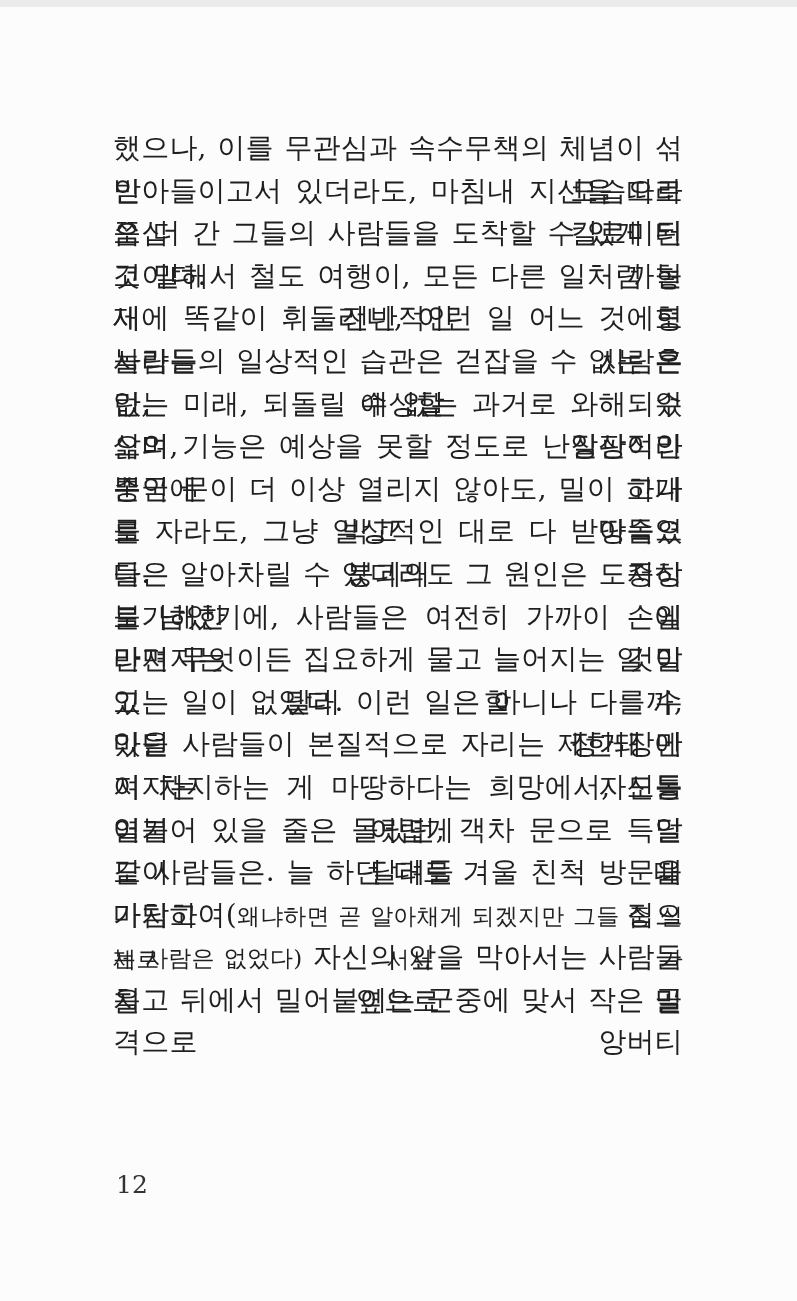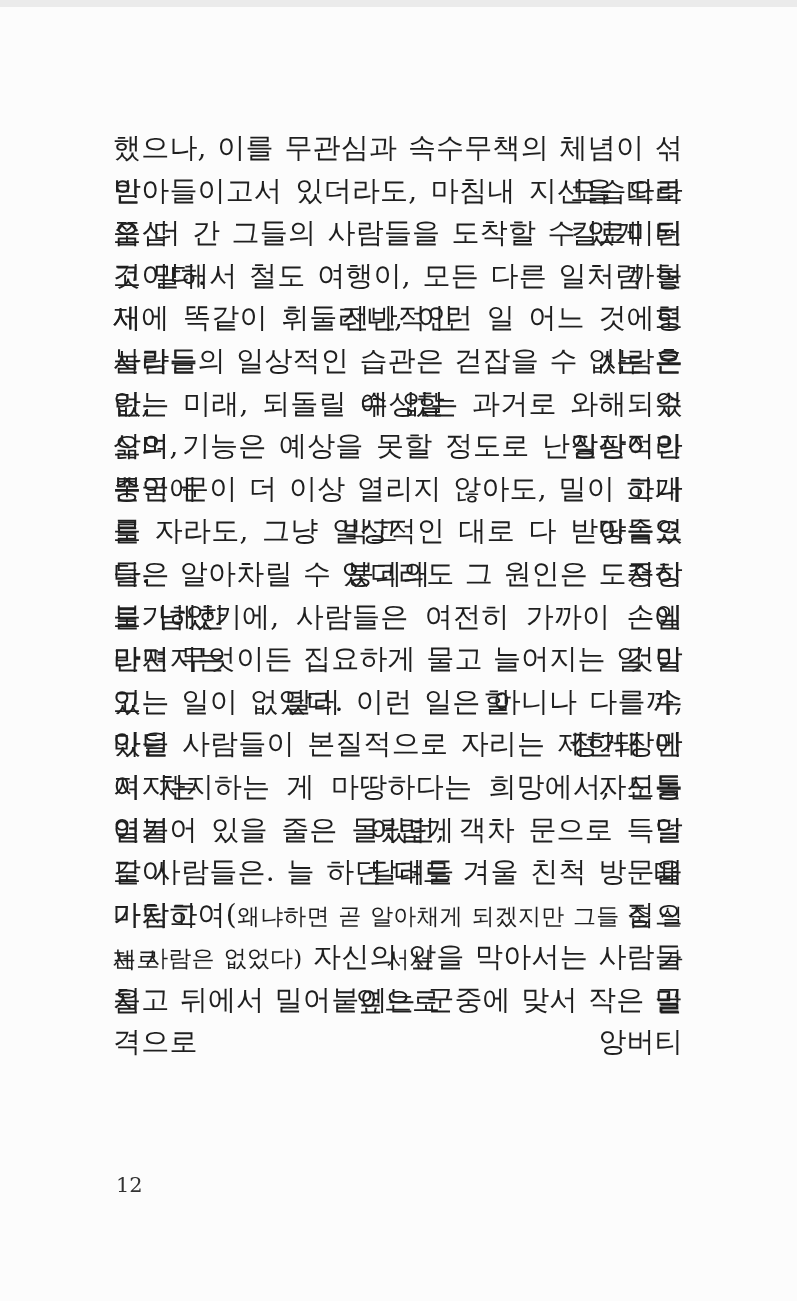--- a/index.html
+++ b/index.html
@@ -45,21 +45,21 @@
   .seg {
     white-space: normal;
   }
   .seg.small {
     font-size: 23px;
   }
   .page-number {
     position: absolute;
     left: 116px;
     top: 1174px;
-    font-size: 21px;
+    font-size: 25px;
     line-height: 22px;
     color: #333333;
   }
 </style>
 </head>
 <body>
 
 <div class="page">
   <div class="scan-edge-top"></div>
 

